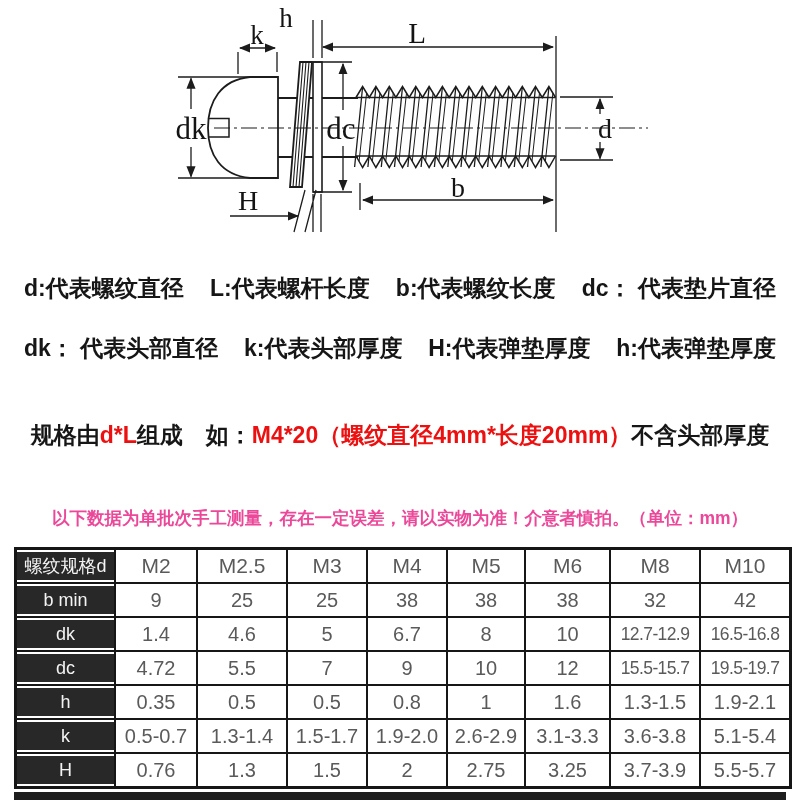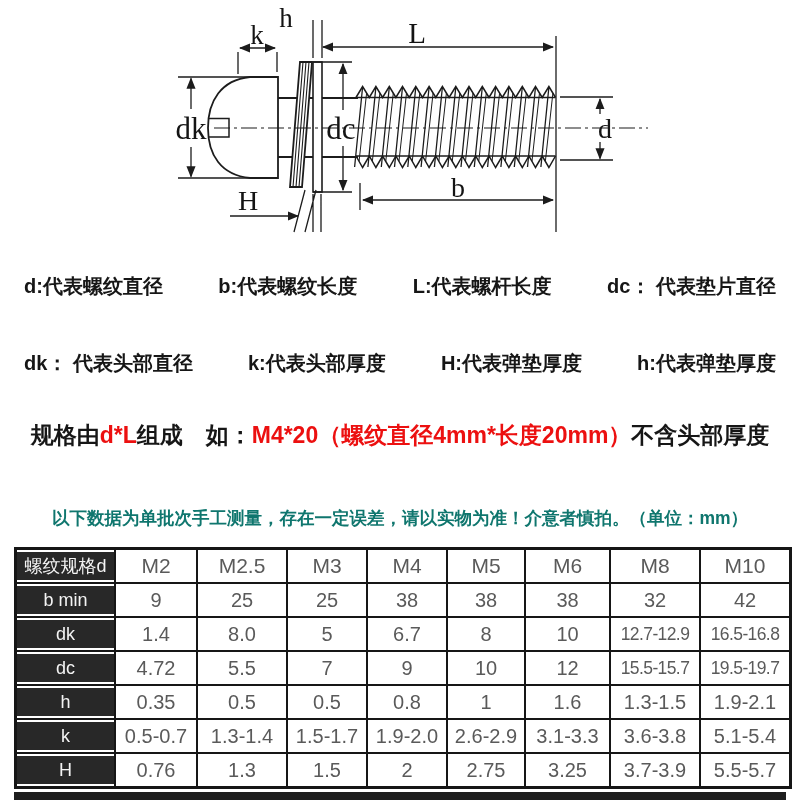--- a/index.html
+++ b/index.html
@@ -1,26 +1,26 @@
 <!DOCTYPE html>
 <html><head>
 <meta charset="utf-8">
 <style>
   html,body{margin:0;padding:0;}
   .page{position:relative;width:800px;height:800px;background:#ffffff;overflow:hidden;
         font-family:"Liberation Sans","DejaVu Sans",sans-serif;}
   svg text{font-family:"Liberation Serif","DejaVu Serif",serif;fill:#141414;}
   .lg{position:absolute;left:24px;right:24px;display:flex;justify-content:space-between;
-      font-size:20px;font-weight:bold;color:#161616;white-space:nowrap;}
+      font-size:23px;font-weight:bold;color:#161616;white-space:nowrap;}
   .lg1{top:273px;}
-  .lg2{top:350px;gap:20px;}
+  .lg2{top:333px;gap:20px;}
   .spec{position:absolute;top:420px;left:0;width:100%;text-align:center;font-size:23px;
         font-weight:bold;color:#161616;white-space:nowrap;}
   .spec .r{color:#ec1010;}
-  .notice{position:absolute;top:506px;left:0;width:100%;text-align:center;color:#0f766e;
+  .notice{position:absolute;top:506px;left:0;width:100%;text-align:center;color:#ec4899;
           font-size:17.5px;font-weight:bold;white-space:nowrap;}
   table.tbl{position:absolute;left:14px;top:547px;width:772px;table-layout:fixed;
         border-collapse:separate;border-spacing:0;border:3px solid #161616;background:#fff;}
   .tbl th,.tbl td{height:32px;padding:0;text-align:center;vertical-align:middle;
         border-right:2px solid #161616;border-bottom:2.5px solid #161616;
         font-weight:normal;white-space:nowrap;overflow:hidden;}
   .tbl tr>*:last-child{border-right:none;}
   .tbl tbody tr:last-child>*{border-bottom:none;}
   .tbl td{color:#5a5a5a;font-size:20px;}
   .tbl thead th.ch{color:#5a5a5a;font-size:21px;}
@@ -86,22 +86,22 @@
       <text x="341" y="139" font-size="31">dc</text>
       <text x="605" y="138" font-size="28">d</text>
       <text x="458" y="197" font-size="28">b</text>
       <text x="248" y="210" font-size="28">H</text>
     </g>
   </svg>
 
   
   <div class="lg lg1">
     <span>d:代表螺纹直径</span>
+    <span>L:代表螺杆长度</span>
     <span>b:代表螺纹长度</span>
-    <span>L:代表螺杆长度</span>
     <span>dc： 代表垫片直径</span>
   </div>
 
   
   <div class="lg lg2">
     <span>dk： 代表头部直径</span>
     <span>k:代表头部厚度</span>
     <span>H:代表弹垫厚度</span>
     <span>h:代表弹垫厚度</span>
   </div>
@@ -148,21 +148,21 @@
         <td>25</td>
         <td>38</td>
         <td>38</td>
         <td>38</td>
         <td>32</td>
         <td>42</td>
       </tr>
       <tr>
         <th class="rh">dk</th>
         <td>1.4</td>
-        <td>8.0</td>
+        <td>4.6</td>
         <td>5</td>
         <td>6.7</td>
         <td>8</td>
         <td>10</td>
         <td class="tight">12.7-12.9</td>
         <td class="tight">16.5-16.8</td>
       </tr>
       <tr>
         <th class="rh">dc</th>
         <td>4.72</td>

